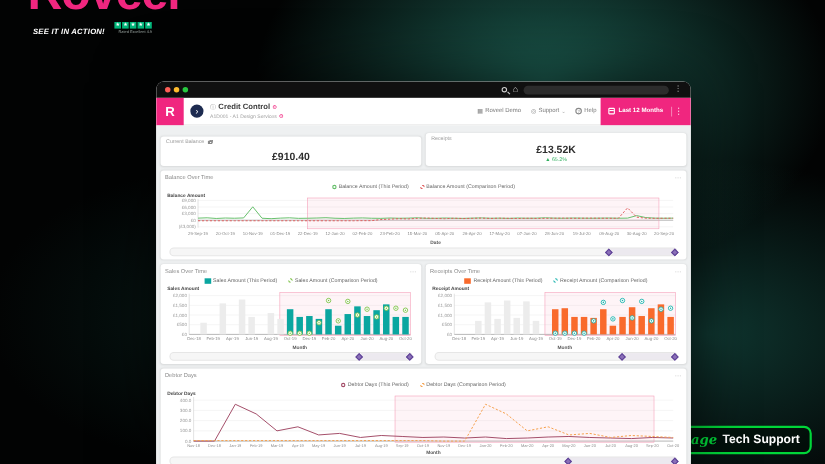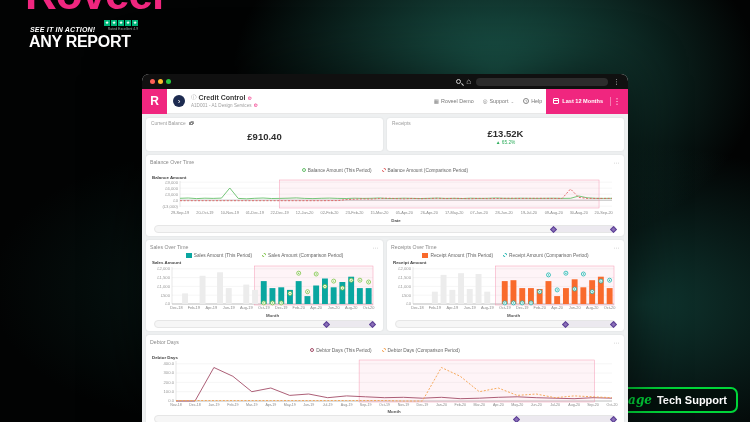--- a/index.html
+++ b/index.html
@@ -61,21 +61,21 @@
     display:flex; align-items:center; justify-content:center; color:#888; }
   .caret { font-size:4.5px; color:#999; }
   .period-btn-wrap { background:#f0267f; height:25px; display:flex; align-items:center; padding:0 5px 0 7px; gap:5px; margin-left:4px; }
   .cal-ic { width:6px; height:6px; border:0.9px solid #fff; border-radius:1px; position:relative; }
   .cal-ic::before { content:""; position:absolute; left:0; right:0; top:1px; height:1px; background:#fff; }
   .period-label { color:#fff; font-size:5.6px; font-weight:700; white-space:nowrap; }
   .pink-kebab { color:#fff; font-size:8px; padding:0 2px; border-left:1px solid rgba(255,255,255,0.4); margin-left:2px; }
 
   
   .dash-body { flex:1 1 auto; background:#eef0f1; padding:4px; display:flex; flex-direction:column; gap:4px; overflow:hidden; }
-  .kpi-row { display:flex; gap:4px; height:33px; flex:0 0 auto; }
+  .kpi-row { display:flex; gap:4px; height:33px; flex:0 0 auto;align-items:flex-end; }
   .kpi-card { flex:1; background:#fff; border-radius:3px; box-shadow:0 0 2px rgba(0,0,0,0.10); padding:3px 5px; position:relative; }
   .kpi-label-row { display:flex; align-items:center; gap:2px; font-size:4.8px; color:#9a9a9a; }
   .kpi-value { text-align:center; font-size:9.5px; font-weight:700; color:#2e2e2e; margin-top:2px; }
   .kpi-value.tall { margin-top:5px; }
   .kpi-delta { text-align:center; font-size:4.8px; color:#2fae5d; margin-top:1px; }
   .lock { display:inline-block; width:4px; height:3px; border:0.8px solid #8a8a8a; border-radius:0.5px; position:relative; margin-left:1px; }
   .lock::before { content:""; position:absolute; top:-2.2px; left:0.5px; width:2px; height:2px;
     border:0.7px solid #8a8a8a; border-bottom:none; border-radius:2px 2px 0 0; }
 
   .card { background:#fff; border-radius:3px; box-shadow:0 0 2px rgba(0,0,0,0.10); padding:3px 4px; }
@@ -105,21 +105,20 @@
   <div class="logo-word">Roveel</div>
   <div class="stars">
       <span class="star-box">★</span>
       <span class="star-box">★</span>
       <span class="star-box">★</span>
       <span class="star-box">★</span>
       <span class="star-box">★</span>
     </div>
   <div class="rating-cap">Rated Excellent 4.9</div>
   <div class="see-it">SEE IT IN ACTION!</div>
-  <div class="headline1">ANY REPORT</div>
 
   <div class="sage-badge">
     <span class="sage-brand">Sage</span>
     <span class="sage-label">Tech Support</span>
   </div>
 
   <div class="browser">
 
     <div class="chrome">
       <span class="tl r"></span>

